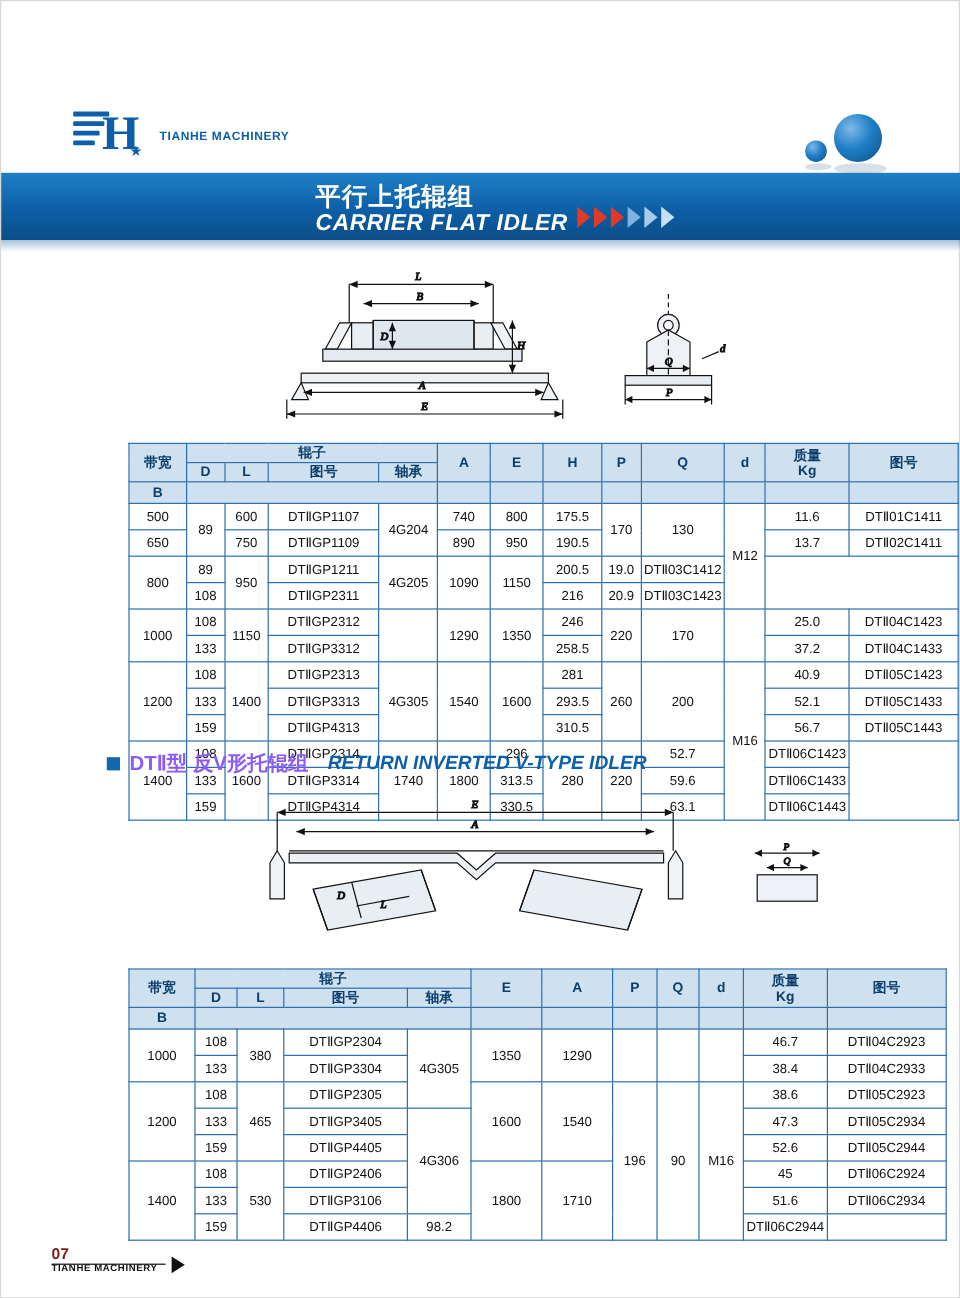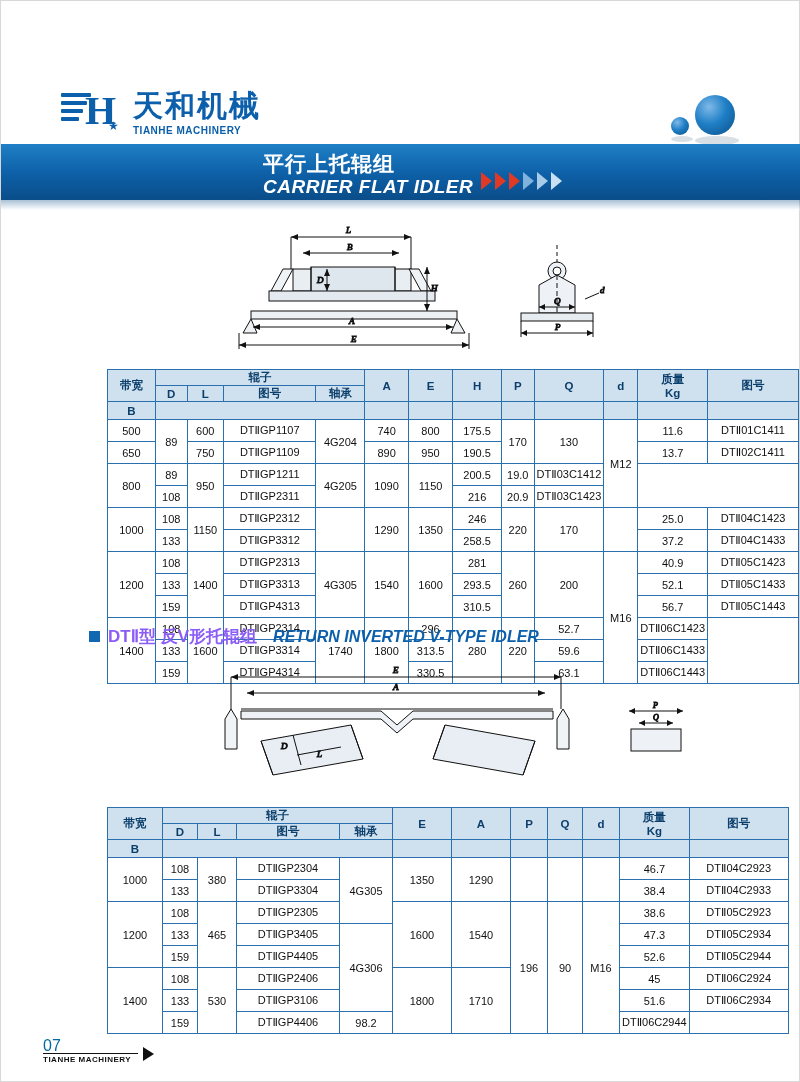--- a/index.html
+++ b/index.html
@@ -101,21 +101,21 @@
 
   
   .fig{position:absolute;}
   .fig1{left:230px;top:222px;width:360px;height:140px;}
   .fig1b{left:498px;top:240px;width:130px;height:120px;}
   .fig2{left:200px;top:662px;width:420px;height:140px;}
   .fig2b{left:620px;top:700px;width:70px;height:60px;}
 
   
   .footer{position:absolute;left:42px;top:1036px;width:160px;height:34px;}
-  .footer .pg{font-size:16px;font-weight:normal;color:#0369a1;}
+  .footer .pg{font-size:13px;font-weight:bold;color:#7f1d1d;}
   .footer .nm{font-size:8px;font-weight:bold;color:#111;letter-spacing:.5px;}
   .footer .line{position:absolute;left:0;top:16px;width:95px;height:1px;background:#111;}
   .footer .tri{
     position:absolute;left:100px;top:10px;width:0;height:0;
     border-top:7px solid transparent;border-bottom:7px solid transparent;border-left:11px solid #111;
   }
 </style>
 </head>
 <body>
 
@@ -128,21 +128,20 @@
         <div class="stripes">
             <i></i>
             <i></i>
             <i></i>
             <i></i>
           </div>
         <div class="hmark">H</div>
         <div class="star">★</div>
       </div>
       <div class="logo-text">
-        <div class="logo-cn">天和机械</div>
         <div class="logo-en">TIANHE MACHINERY</div>
       </div>
     </div>
 
     <div class="spheres">
       <div class="sph-shadow b"></div>
       <div class="sph-shadow s"></div>
       <div class="sph big"></div>
       <div class="sph small"></div>
     </div>

